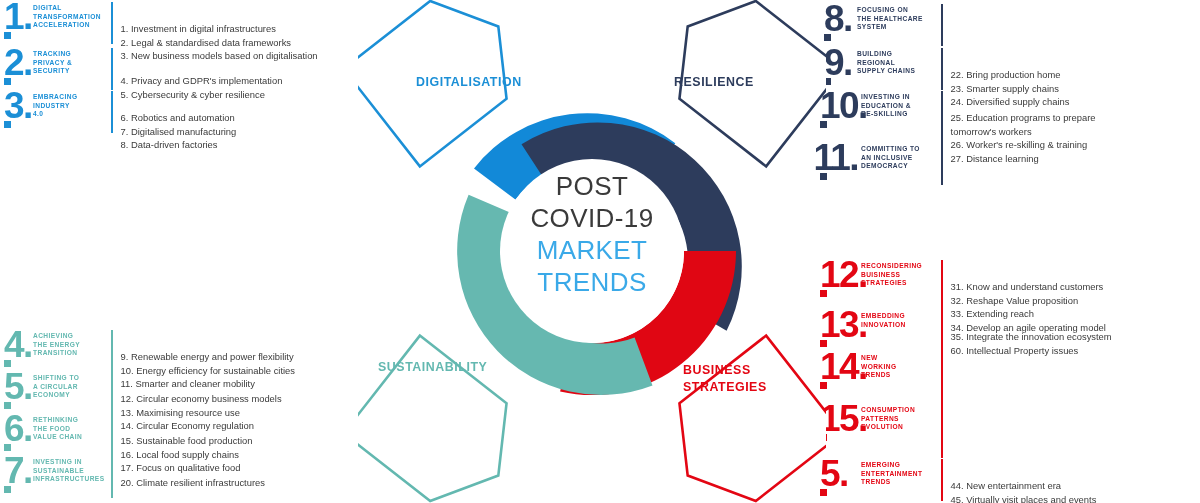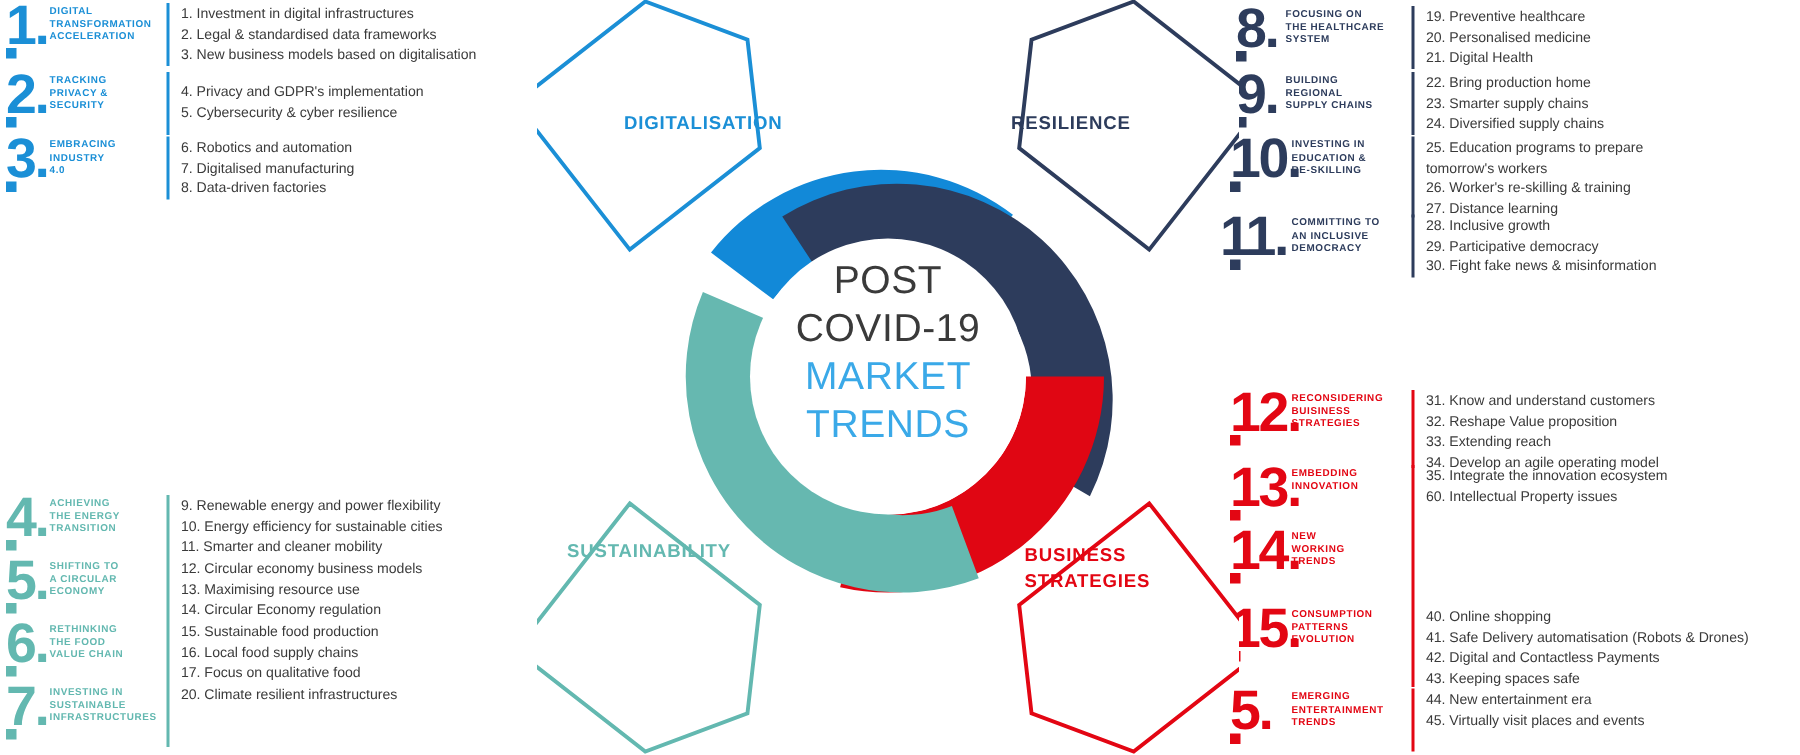--- a/index.html
+++ b/index.html
@@ -46,20 +46,21 @@
 
   .rule { width: 1.6px; align-self: stretch; flex: 0 0 auto; }
 
   .items {
     font-size: 9.4px;
     line-height: 1.46;
     color: #3a3a3a;
     padding-left: 8px;
     white-space: pre-line;
     font-family: "Liberation Sans", sans-serif;
+    margin-top: 20px;
   }
 
   
   .c-blue  .num, .c-blue  .cat { color: #1b8fd6; }
   .c-blue  .num-dot { background: #1b8fd6; }
   .c-blue  .rule { background: #1b8fd6; }
 
   .c-teal  .num, .c-teal  .cat { color: #63b8b0; }
   .c-teal  .num-dot { background: #63b8b0; }
   .c-teal  .rule { background: #63b8b0; }
@@ -195,23 +196,20 @@
 
     <div class="entry c-navy" style="top:4px;left:0;width:372px;">
       <div class="num-block" style="width:30px;">
         <span class="num">8.</span>
         <span class="num-dot"></span>
       </div>
       <div class="cat" style="width:84px;">FOCUSING ON
 THE HEALTHCARE
 SYSTEM</div>
       <div class="rule" style="height:42px;"></div>
-      <div class="items">19. Preventive healthcare
-20. Personalised medicine
-21. Digital Health</div>
     </div>
 
     <div class="entry c-navy" style="top:48px;left:0;width:372px;">
       <div class="num-block" style="width:30px;">
         <span class="num">9.</span>
         <span class="num-dot"></span>
       </div>
       <div class="cat" style="width:84px;">BUILDING
 REGIONAL
 SUPPLY CHAINS</div>
@@ -238,23 +236,20 @@
 
     <div class="entry c-navy" style="top:143px;left:-4px;width:376px;">
       <div class="num-block" style="width:38px;justify-content:flex-end;">
         <span class="num">11.</span>
         <span class="num-dot"></span>
       </div>
       <div class="cat" style="width:80px;">COMMITTING TO
 AN INCLUSIVE
 DEMOCRACY</div>
       <div class="rule" style="height:42px;"></div>
-      <div class="items">28. Inclusive growth
-29. Participative democracy
-30. Fight fake news &amp; misinformation</div>
     </div>
 
     <div class="entry c-red" style="top:260px;left:-4px;width:376px;">
       <div class="num-block" style="width:38px;">
         <span class="num">12.</span>
         <span class="num-dot"></span>
       </div>
       <div class="cat" style="width:80px;">RECONSIDERING
 BUISINESS
 STRATEGIES</div>
@@ -290,24 +285,20 @@
 
     <div class="entry c-red" style="top:404px;left:-4px;width:376px;">
       <div class="num-block" style="width:38px;">
         <span class="num">15.</span>
         <span class="num-dot"></span>
       </div>
       <div class="cat" style="width:80px;">CONSUMPTION
 PATTERNS
 EVOLUTION</div>
       <div class="rule" style="height:54px;"></div>
-      <div class="items">40. Online shopping
-41. Safe Delivery automatisation (Robots &amp; Drones)
-42. Digital and Contactless Payments
-43. Keeping spaces safe</div>
     </div>
 
     <div class="entry c-red" style="top:459px;left:-4px;width:376px;">
       <div class="num-block" style="width:38px;">
         <span class="num">5.</span>
         <span class="num-dot"></span>
       </div>
       <div class="cat" style="width:80px;">EMERGING
 ENTERTAINMENT
 TRENDS</div>

